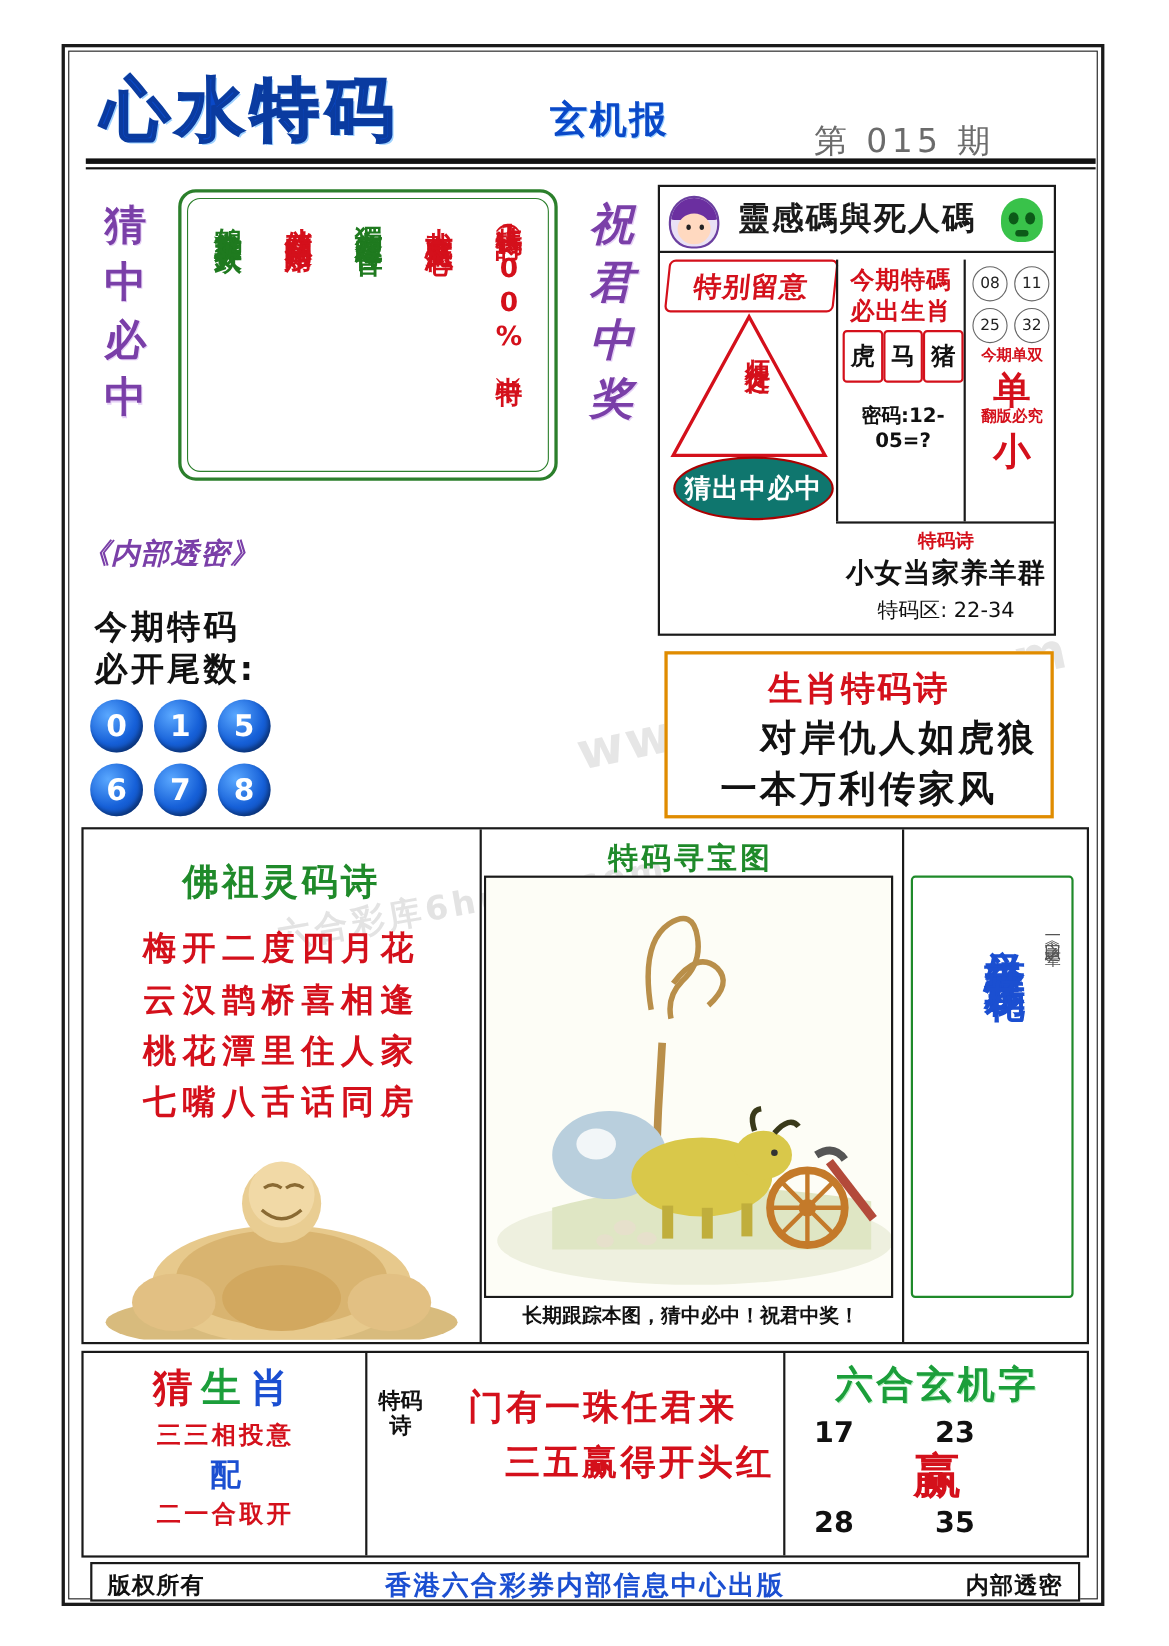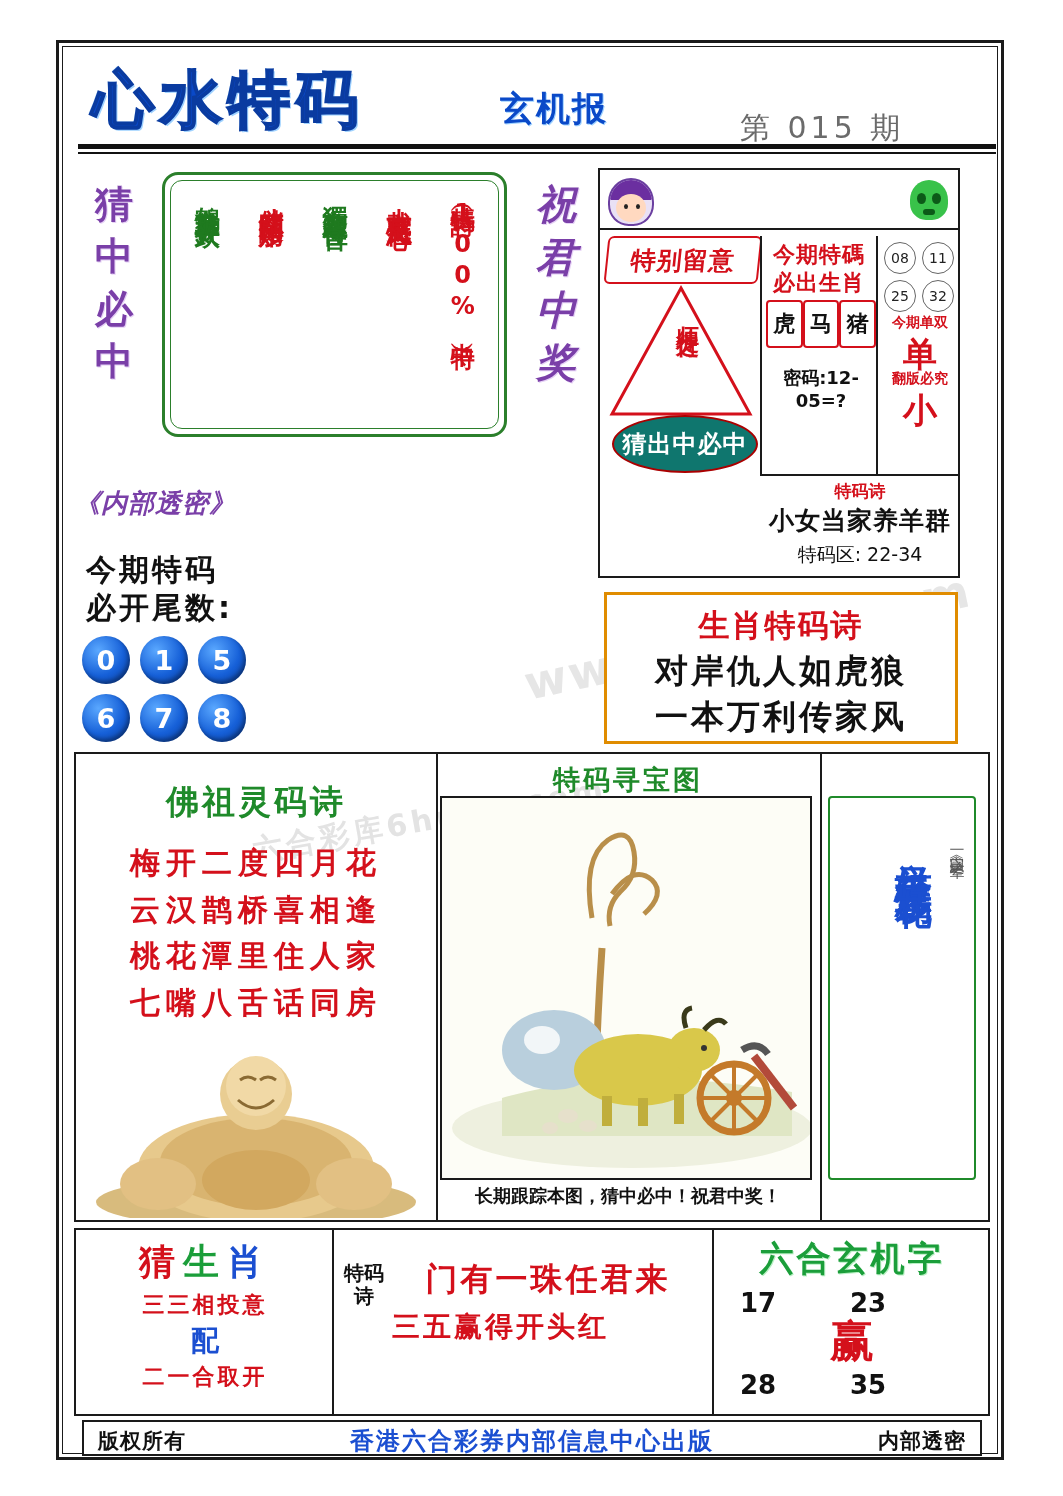--- a/index.html
+++ b/index.html
@@ -171,21 +171,21 @@
   .rp-bottom-t{position:absolute;left:160px;top:310px;width:200px;text-align:center;font-size:17px;color:#d4101b;font-weight:bold;}
   .rp-bottom-poem{position:absolute;left:160px;top:334px;width:200px;text-align:center;font-size:25px;color:#111;font-weight:bold;letter-spacing:1px;}
   .rp-bottom-zone{position:absolute;left:160px;top:372px;width:200px;text-align:center;font-size:19px;color:#111;}
 
   
   .zp-box{
     position:absolute;left:604px;top:592px;width:354px;height:152px;
     border:3px solid #e08c00;background:#fff;box-sizing:border-box;
   }
   .zp-title{position:absolute;left:0;top:10px;width:100%;text-align:center;font-size:31px;font-weight:bold;color:#d4101b;letter-spacing:2px;}
-  .zp-l1{position:absolute;left:0;top:54px;width:100%;text-align:center;font-size:33px;font-weight:bold;color:#111;letter-spacing:3px;}
+  .zp-l1{position:absolute;left:0;top:54px;width:100%;text-align:center;font-size:33px;font-weight:bold;color:#111;letter-spacing:3px;padding-left:36px;}
   .zp-l2{position:absolute;left:0;top:100px;width:100%;text-align:center;font-size:33px;font-weight:bold;color:#111;letter-spacing:3px;}
 
   
   .mid-block{
     position:absolute;left:74px;top:752px;width:916px;height:470px;
     border:2px solid #1a1a1a;box-sizing:border-box;
   }
   .fozu-title{
     position:absolute;left:76px;top:780px;width:360px;text-align:center;
     font-size:33px;font-weight:bold;color:#1f8a2a;letter-spacing:3px;
@@ -246,21 +246,21 @@
   .cz-title .c3{color:#1b4fd1;}
   .cz-l1{position:absolute;left:80px;top:1290px;width:250px;text-align:center;font-size:22px;color:#d4101b;font-weight:bold;letter-spacing:3px;}
   .cz-l2{position:absolute;left:80px;top:1322px;width:250px;text-align:center;font-size:28px;color:#1b4fd1;font-weight:bold;}
   .cz-l3{position:absolute;left:80px;top:1362px;width:250px;text-align:center;font-size:22px;color:#d4101b;font-weight:bold;letter-spacing:3px;}
 
   .tm-label{
     position:absolute;left:344px;top:1262px;width:40px;
     font-size:20px;font-weight:bold;color:#111;line-height:1.15;text-align:center;
   }
   .tm-l1{position:absolute;left:392px;top:1258px;width:312px;font-size:32px;font-weight:bold;color:#d4101b;letter-spacing:3px;text-align:center;}
-  .tm-l2{position:absolute;left:392px;top:1308px;width:312px;font-size:28px;font-weight:bold;color:#d4101b;letter-spacing:3px;text-align:left;}
+  .tm-l2{position:absolute;left:392px;top:1308px;width:312px;font-size:32px;font-weight:bold;color:#d4101b;letter-spacing:3px;text-align:right;}
 
   .lh-title{
     position:absolute;left:716px;top:1236px;width:272px;text-align:center;
     font-size:34px;font-weight:bold;color:#1b9e3a;letter-spacing:3px;
     text-shadow:1px 1px 0 #b9f0c4;
   }
   .lh-n1{position:absolute;left:740px;top:1288px;font-size:26px;color:#111;font-weight:bold;}
   .lh-n2{position:absolute;left:850px;top:1288px;font-size:26px;color:#111;font-weight:bold;}
   .lh-n3{position:absolute;left:740px;top:1370px;font-size:26px;color:#111;font-weight:bold;}
   .lh-n4{position:absolute;left:850px;top:1370px;font-size:26px;color:#111;font-weight:bold;}
@@ -331,20 +331,21 @@
   </div>
 
   <div class="rpanel">
     <div class="rp-head">
       <div class="av-girl">
         <div class="hair"></div>
         <div class="face"></div>
         <div class="eye" style="left:14px;"></div>
         <div class="eye" style="left:26px;"></div>
       </div>
+      <div class="rp-head-txt">靈感碼與死人碼</div>
       <div class="skull">
         <div class="e" style="left:7px;"></div>
         <div class="e" style="left:22px;"></div>
         <div class="m"></div>
       </div>
     </div>
 
     <div class="rp-special">特别留意</div>
 
     <svg class="tri-svg" width="150" height="140">

